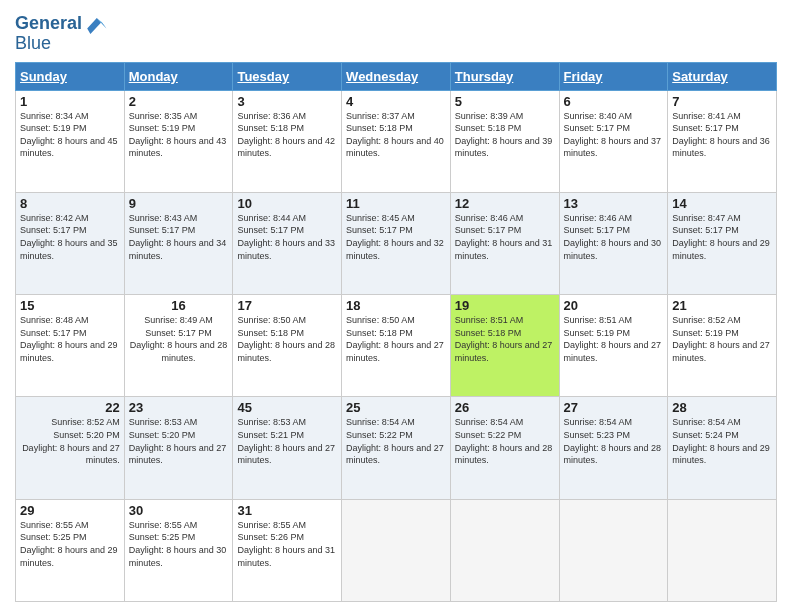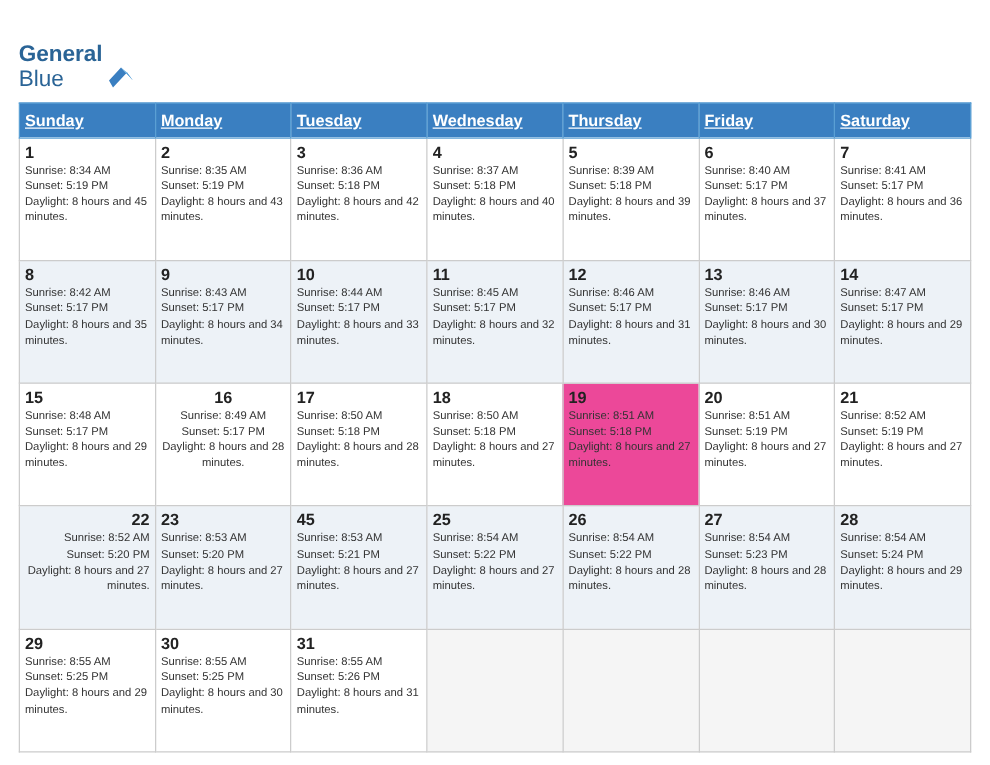--- a/index.html
+++ b/index.html
@@ -101,21 +101,21 @@
       line-height: 1.4;
     }
   </style>
 </head>
 <body>
 
 <div class="page">
   <div class="header">
     <div class="logo">
       <div>
-        <div style="display:flex;align-items:flex-end;margin-top:20px;">
+        <div style="display:flex;align-items:flex-start;">
           <span class="logo-text">
             <span style="font-size:18px;font-weight:bold;color:#2a6496;">General</span>
             <span style="font-size:18px;font-weight:normal;color:#2a6496;">Blue</span>
           </span>
           <svg class="logo-icon" viewBox="0 0 30 30" xmlns="http://www.w3.org/2000/svg">
             <polygon points="8,25 22,10 28,18 16,5 4,18" fill="#3a7fc1"></polygon>
             <polygon points="16,5 28,18 22,10" fill="#5aaae0"></polygon>
           </svg>
         </div>
       </div>
@@ -209,21 +209,21 @@
             <div class="day-info">Sunrise: 8:49 AM<br>Sunset: 5:17 PM<br>Daylight: 8 hours and 28 minutes.</div>
           </td>
           <td style="background: rgb(255, 255, 255);">
             <span class="day-num">17</span>
             <div class="day-info">Sunrise: 8:50 AM<br>Sunset: 5:18 PM<br>Daylight: 8 hours and 28 minutes.</div>
           </td>
           <td style="background: rgb(255, 255, 255);">
             <span class="day-num">18</span>
             <div class="day-info">Sunrise: 8:50 AM<br>Sunset: 5:18 PM<br>Daylight: 8 hours and 27 minutes.</div>
           </td>
-          <td style="background: #ec4899;">
+          <td style="background: #bef264;">
             <span class="day-num">19</span>
             <div class="day-info">Sunrise: 8:51 AM<br>Sunset: 5:18 PM<br>Daylight: 8 hours and 27 minutes.</div>
           </td>
           <td style="background: rgb(255, 255, 255);">
             <span class="day-num">20</span>
             <div class="day-info">Sunrise: 8:51 AM<br>Sunset: 5:19 PM<br>Daylight: 8 hours and 27 minutes.</div>
           </td>
           <td style="background: rgb(255, 255, 255);">
             <span class="day-num">21</span>
             <div class="day-info">Sunrise: 8:52 AM<br>Sunset: 5:19 PM<br>Daylight: 8 hours and 27 minutes.</div>

